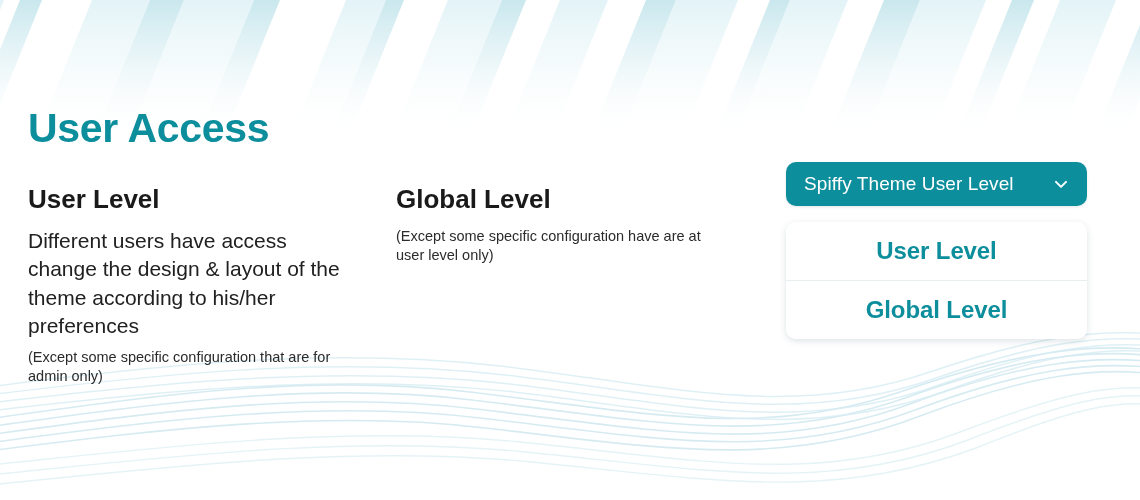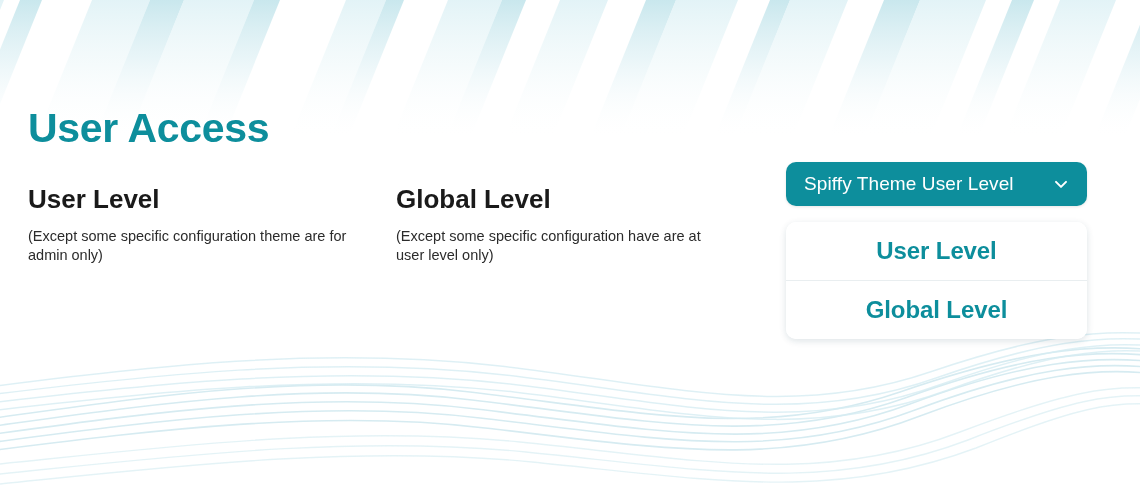--- a/index.html
+++ b/index.html
@@ -218,21 +218,22 @@
       <path d="M-20 486 C 160 468, 350 444, 532 462 C 712 480, 832 502, 976 448 C 1070 410, 1114 398, 1170 406"></path>
     </g>
   </svg>
 
   <div class="content">
 
     <div class="page-title">User Access</div>
 
     <div class="col col-user">
       <div class="col-heading">User Level</div>
-      <div class="col-note">(Except some specific configuration theme are for admin only)</div>
+      <div class="col-body">Different users have access change the design &amp; layout of the theme according to his/her preferences</div>
+      <div class="col-note">(Except some specific configuration that are for admin only)</div>
     </div>
 
     <div class="col col-global">
       <div class="col-heading">Global Level</div>
       <div class="col-note">(Except some specific configuration have are at user level only)</div>
     </div>
 
     <div class="dropdown">
 
       <div class="dropdown-toggle">

